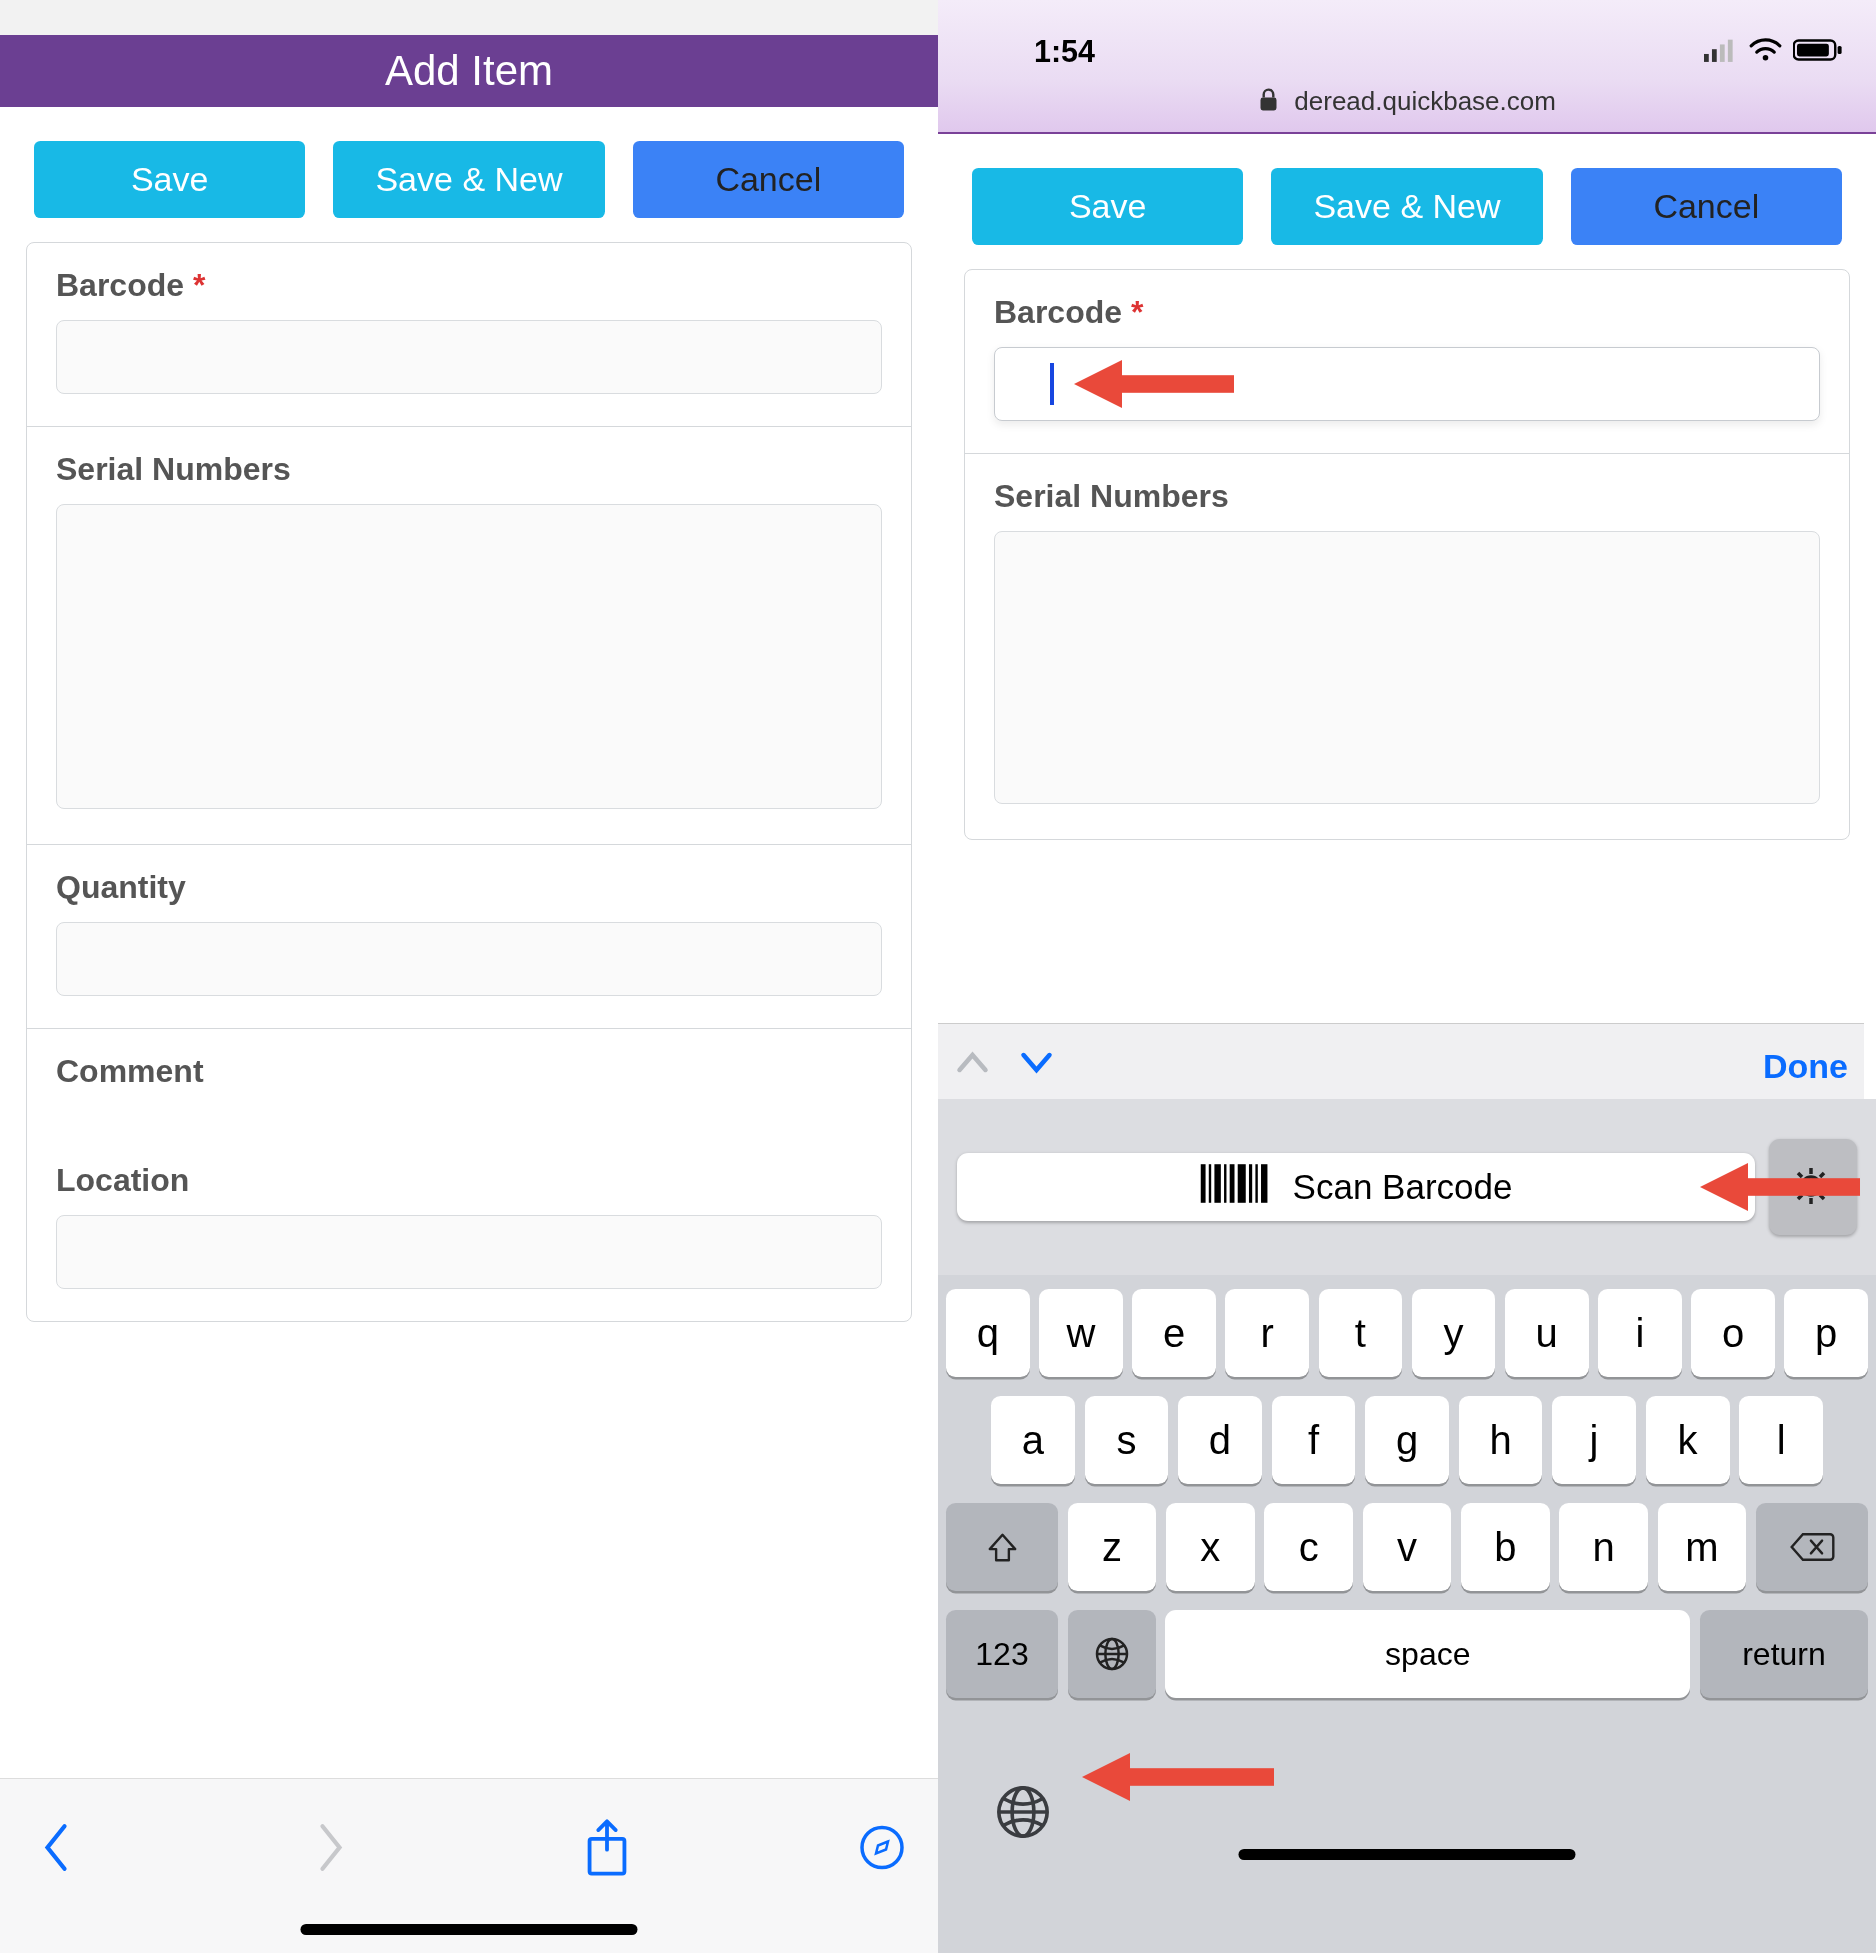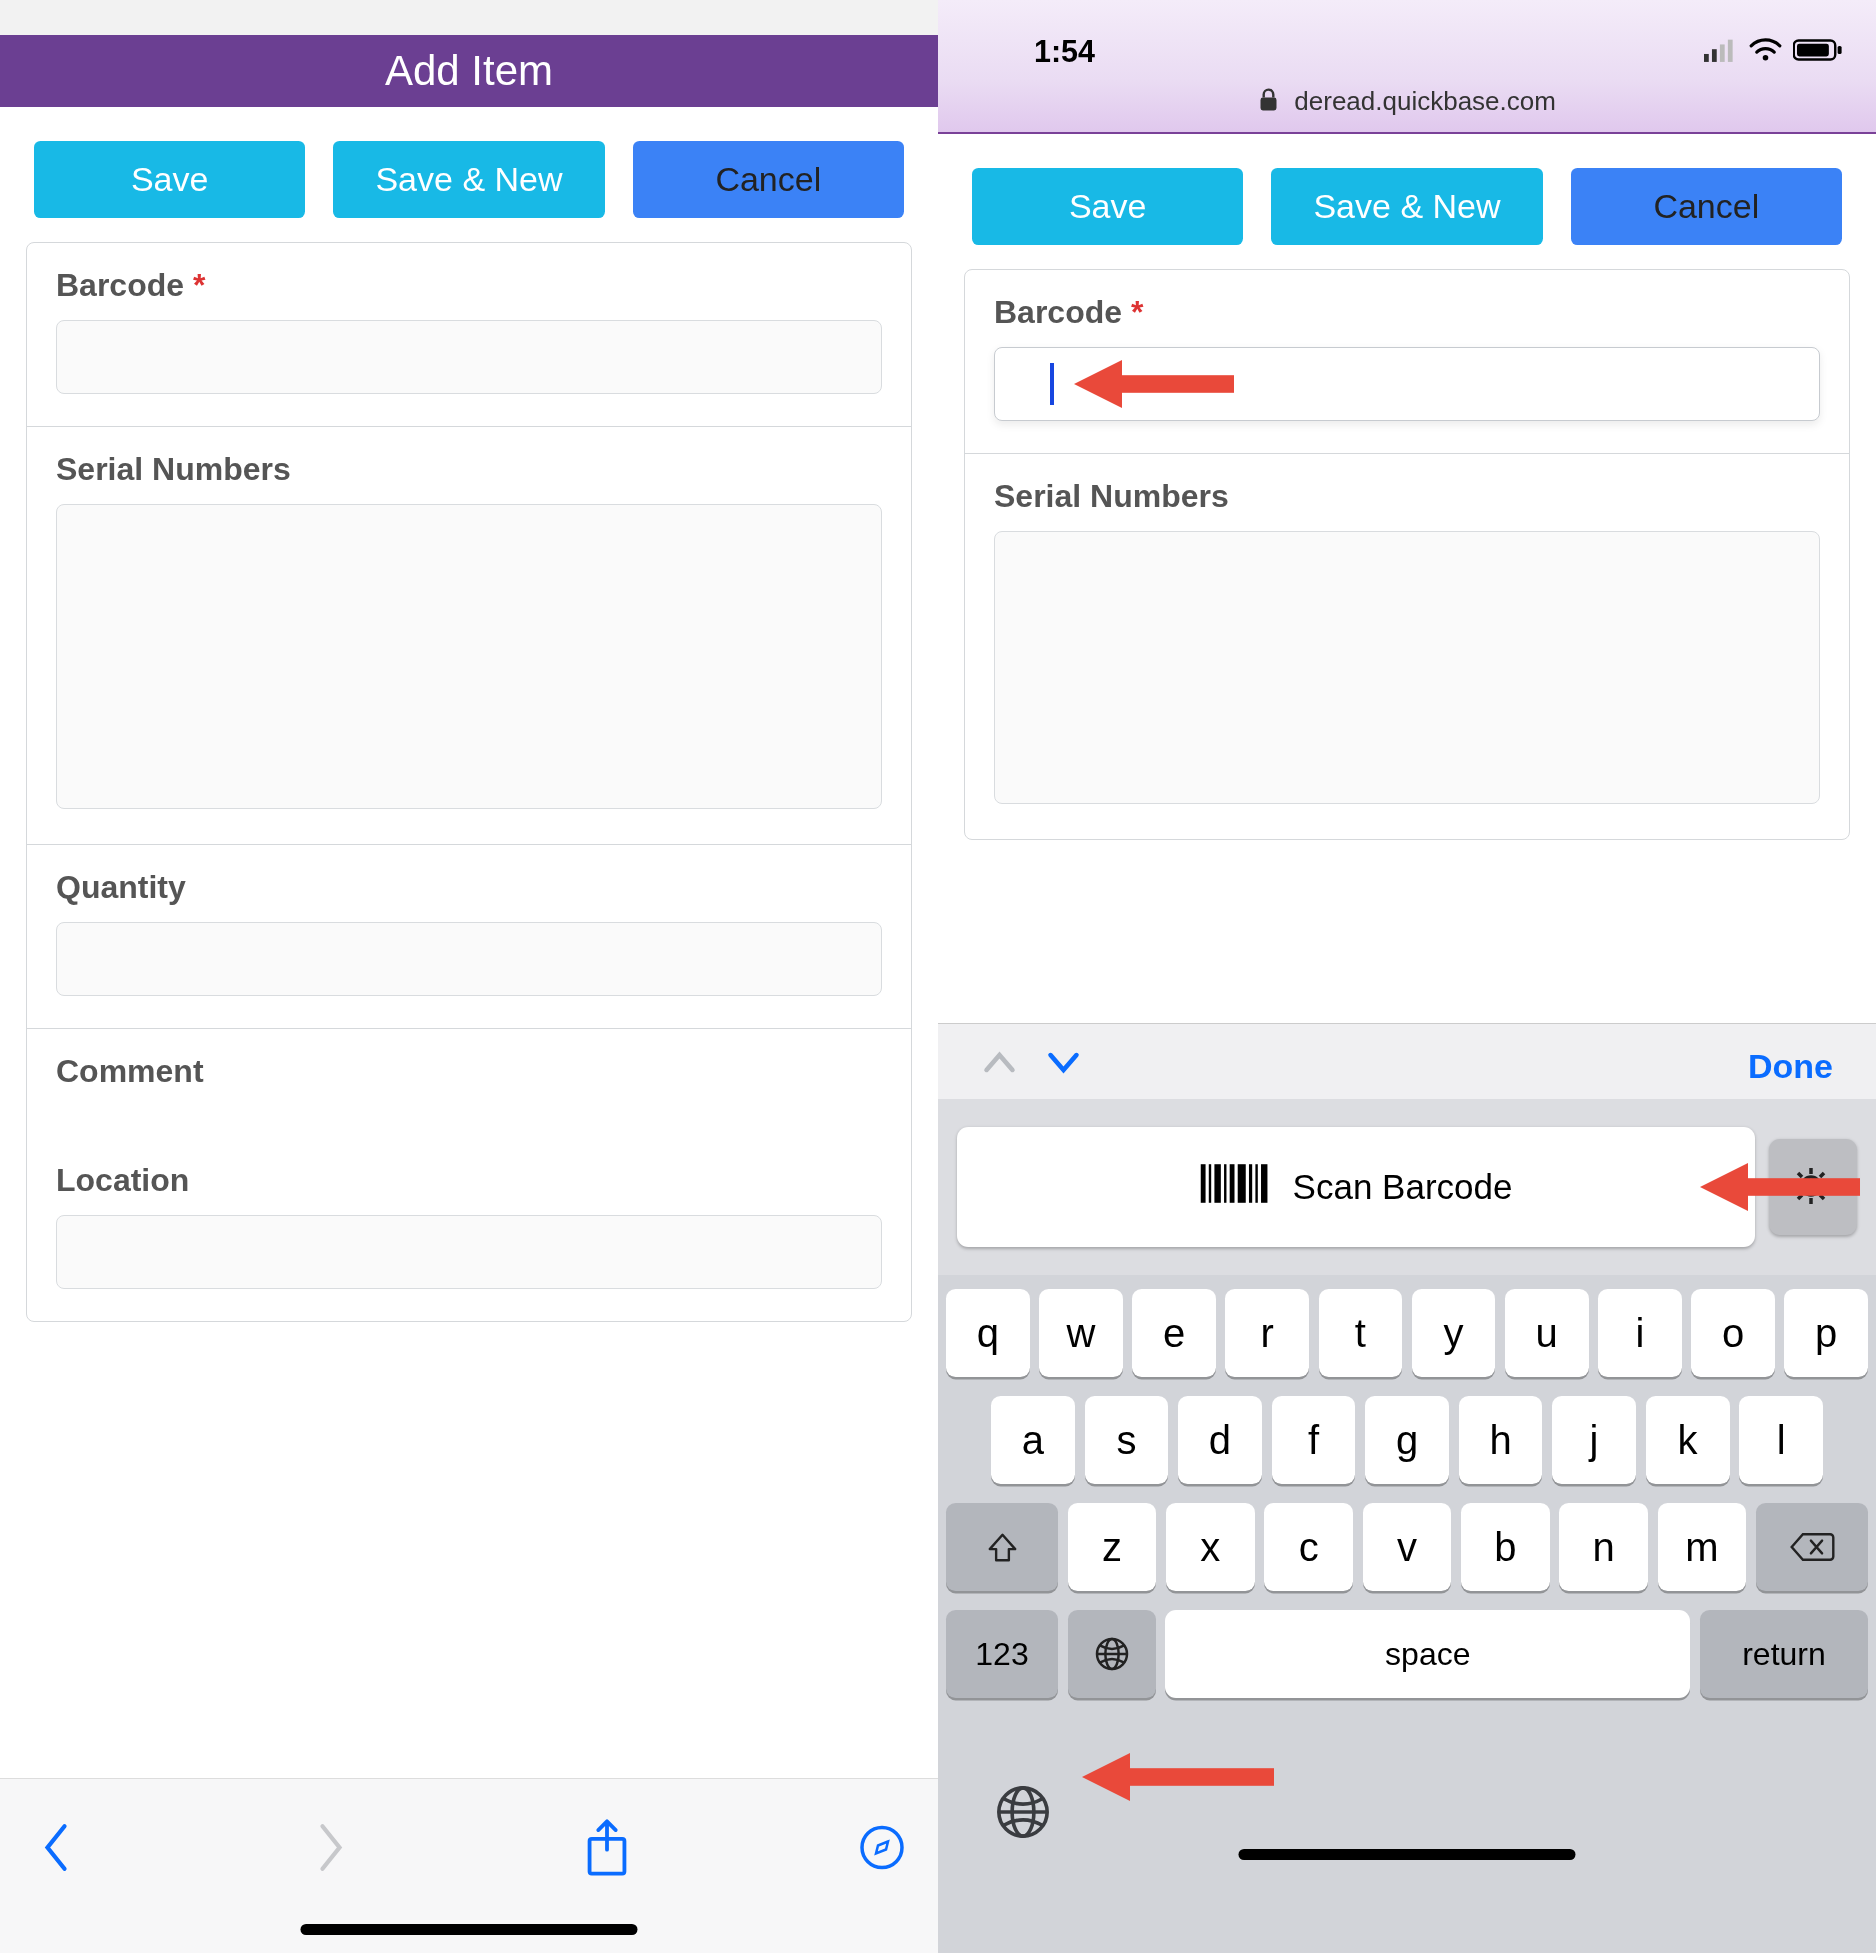--- a/index.html
+++ b/index.html
@@ -143,45 +143,45 @@
   }
   .arrow-annot {
     position:absolute;
     display:inline-block;
   }
   .arrow-annot svg { display:block; }
 
   
   .kb-accessory {
     position:absolute;
-    left:0; right:0;
+    left:0; right:12px;
     top:1023px;
     height:85px;
     background:#f0f0f2;
     border-top:0.8px solid #ccc;
     display:flex;
     align-items:center;
-    padding:0 43px;
+    padding:0 16px;
     font-size:34px;
   }
   .kb-accessory .chevrons { display:flex; gap:27px; }
   .kb-accessory .done {
     margin-left:auto; color:#0a6cff; font-weight:600;
   }
   .scan-row {
     position:absolute; left:0; right:0;
     top:1099px;
     height:176px;
     background:#dcdde1;
     display:flex; align-items:center;
     padding:0 19px;
     gap:14.4px;
   }
   .scan-btn {
-    flex:1; height:120px; background:#fff;
+    flex:1; height:68px; background:#fff;
     border-radius:11.2px;
     display:flex; align-items:center; justify-content:center;
     gap:22.5px; font-size:35px;
     box-shadow:0 1.6px 3.2px rgba(0,0,0,0.25);
   }
   .gear-btn {
     width:88px; height:96px; background:#bdbec2;
     border-radius:11.2px;
     display:flex; align-items:center; justify-content:center;
     box-shadow:0 1.6px 3.2px rgba(0,0,0,0.25);

